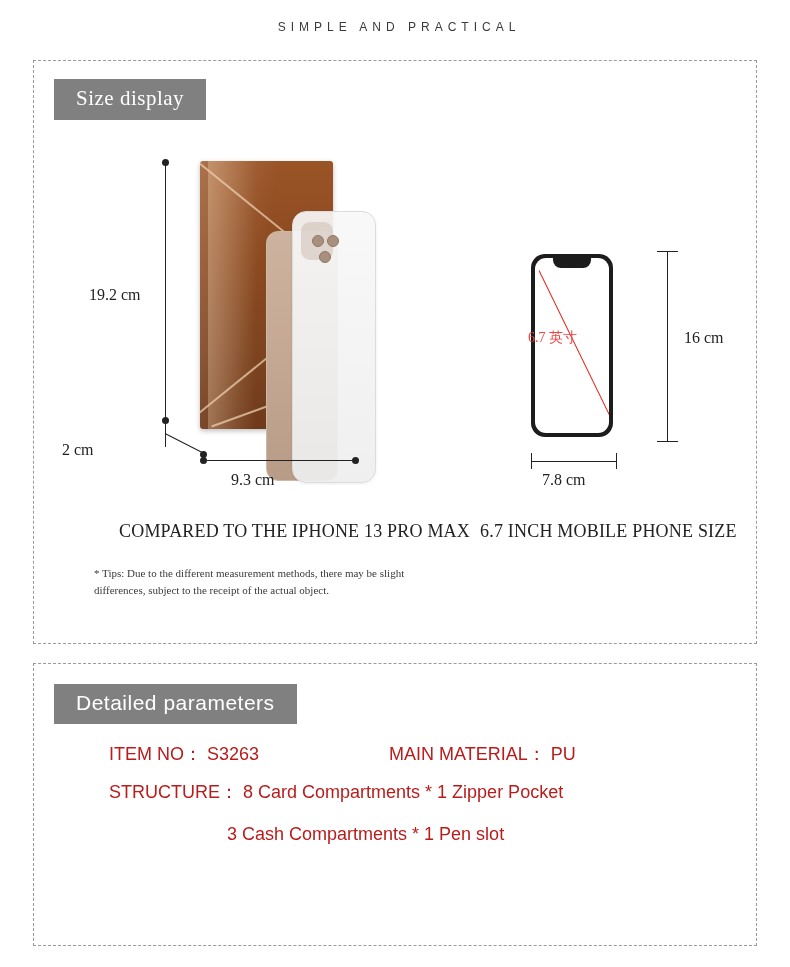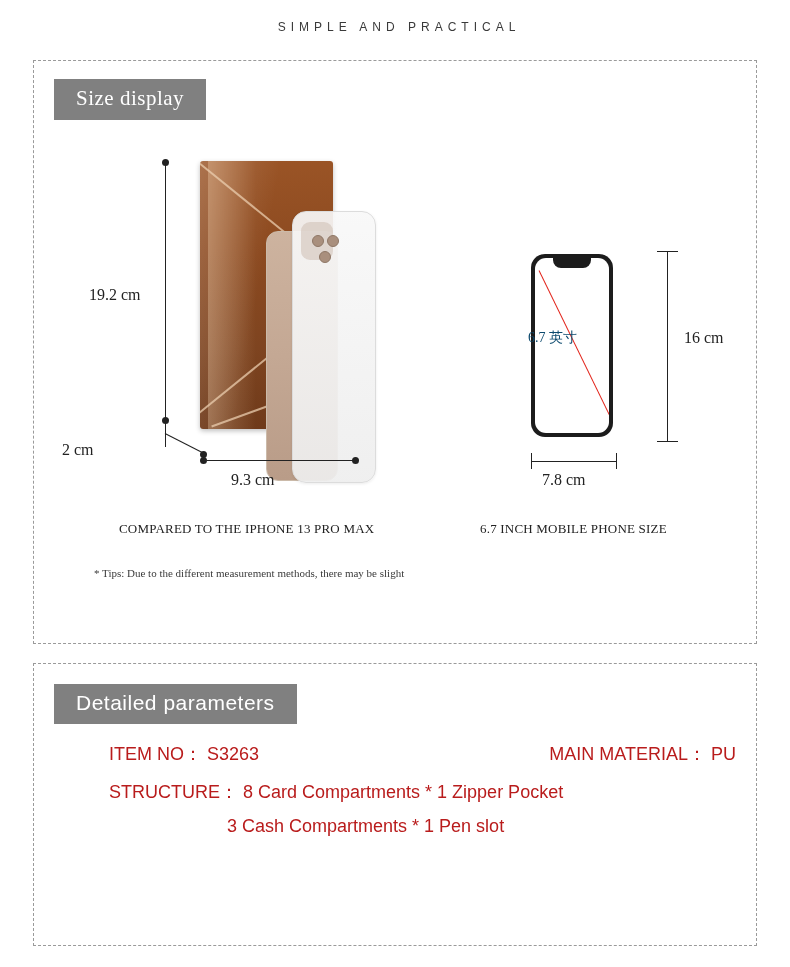--- a/index.html
+++ b/index.html
@@ -178,27 +178,27 @@
   }
   .diag-red {
     position: absolute;
     height: 1px;
     background: #e2231a;
     transform-origin: left center;
   }
   .inch-label {
     position: absolute;
     font-size: 14px;
-    color: #0c4a6e;
+    color: #ef4444;
     white-space: nowrap;
   }
 
   .caption {
     position: absolute;
-    font-size: 13px;
+    font-size: 18px;
     color: #222;
     letter-spacing: .2px;
     white-space: nowrap;
   }
 
   .tips {
     position: absolute;
     left: 0; right: 0;
     top: 504px;
     text-align: left;
@@ -216,21 +216,21 @@
     right: 20px;
     font-size: 18px;
     color: #b91c1c;
     line-height: 1;
   }
   .prow {
     display: flex;
     margin-bottom: 20px;
   }
   .pcell-left { width: 280px; }
-  .pcell-right { flex: 1; text-align: right; }
+  .pcell-right { flex: 1; }
   .plabel { }
   .pvalue { }
   .structure-second {
     margin-left: 118px;
   }
 </style>
 </head>
 <body>
 
 <div class="top-banner">SIMPLE AND PRACTICAL</div>
@@ -290,20 +290,21 @@
     <div class="hline" style="left:497px; top:400px; width:86px;"></div>
     <div class="vline" style="left:497px; top:392px; height:16px;"></div>
     <div class="vline" style="left:582px; top:392px; height:16px;"></div>
     <div class="dimline-label" style="left:508px; top:410px;">7.8 cm</div>
 
     <div class="caption" style="left:85px; top:460px;">COMPARED TO THE IPHONE 13 PRO MAX</div>
     <div class="caption" style="left:446px; top:460px;">6.7 INCH MOBILE PHONE SIZE</div>
 
     <div class="tips">
       <div>* Tips: Due to the different measurement methods, there may be slight</div>
+      <div>differences, subject to the receipt of the actual object.</div>
     </div>
   </div>
 </div>
 
 <div class="panel" id="param-panel">
   <div class="panel-title">Detailed parameters</div>
 
   <div class="params">
 
     <div class="prow">
@@ -317,17 +318,17 @@
       </div>
     </div>
 
 
 
     <div class="prow" style="display:block;">
       <div>
         <span class="plabel">STRUCTURE：</span>
         <span class="pvalue">8 Card Compartments * 1 Zipper Pocket</span>
       </div>
-      <div class="structure-second" style="margin-top:16px;">3 Cash Compartments * 1 Pen slot</div>
+      <div class="structure-second" style="margin-top:24px;">3 Cash Compartments * 1 Pen slot</div>
     </div>
 
   </div>
 </div>
 
 </body></html>

